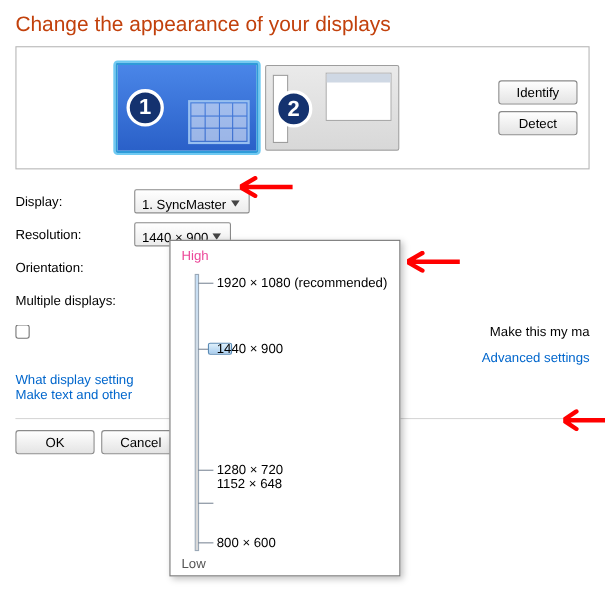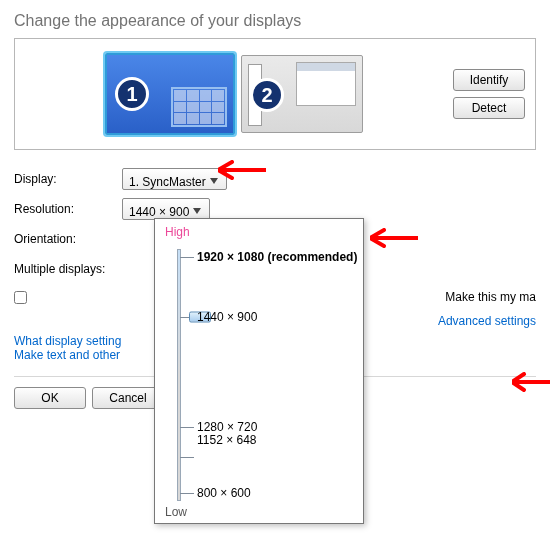--- a/index.html
+++ b/index.html
@@ -6,22 +6,22 @@
   body {
     font-family: "Segoe UI", Tahoma, sans-serif;
     font-size: 12px;
     background: #fff;
     color: #000;
     width: 550px;
     height: 545px;
     position: relative;
   }
   .page-title {
-    color: #737373;
-    font-size: 16px;
+    color: #c2410c;
+    font-size: 19px;
     padding: 12px 14px 8px 14px;
   }
   .monitors-box {
     margin: 0 14px;
     border: 1px solid #b7b7b7;
     height: 112px;
     position: relative;
     display: flex;
     align-items: center;
   }
@@ -143,21 +143,21 @@
   .res-popup .track-wrap {
     position:absolute; left:22px; top:30px; height:252px; width:4px;
   }
   .res-popup .track-wrap .track {
     position:absolute; left:0; top:0; bottom:0; width:4px;
     background:linear-gradient(to bottom,#c6dff6 0%, #d8d8d8 50%, #d8d8d8 100%);
     border:1px solid #9aa8b7;
   }
   .tick { position:absolute; left:3px; width:14px; height:1px; background:#7f8b99; }
   .tick-label { position:absolute; left:42px; font-size:12px; white-space:nowrap; transform:translateY(-50%); }
-  .tick-label.bold { font-weight:bold; }
+  .tick-label.bold { font-weight:normal; }
   .thumb {
     position:absolute; left:12px; width:22px; height:11px;
     background:linear-gradient(#dff0fb,#a9cdee);
     border:1px solid #5b8bb5; border-radius:2px;
     transform:translate(0,-50%);
   }
   .low-lbl { position:absolute; left:10px; bottom:4px; color:#555; }
 
   
   .arrow { position:absolute; z-index:20; }

